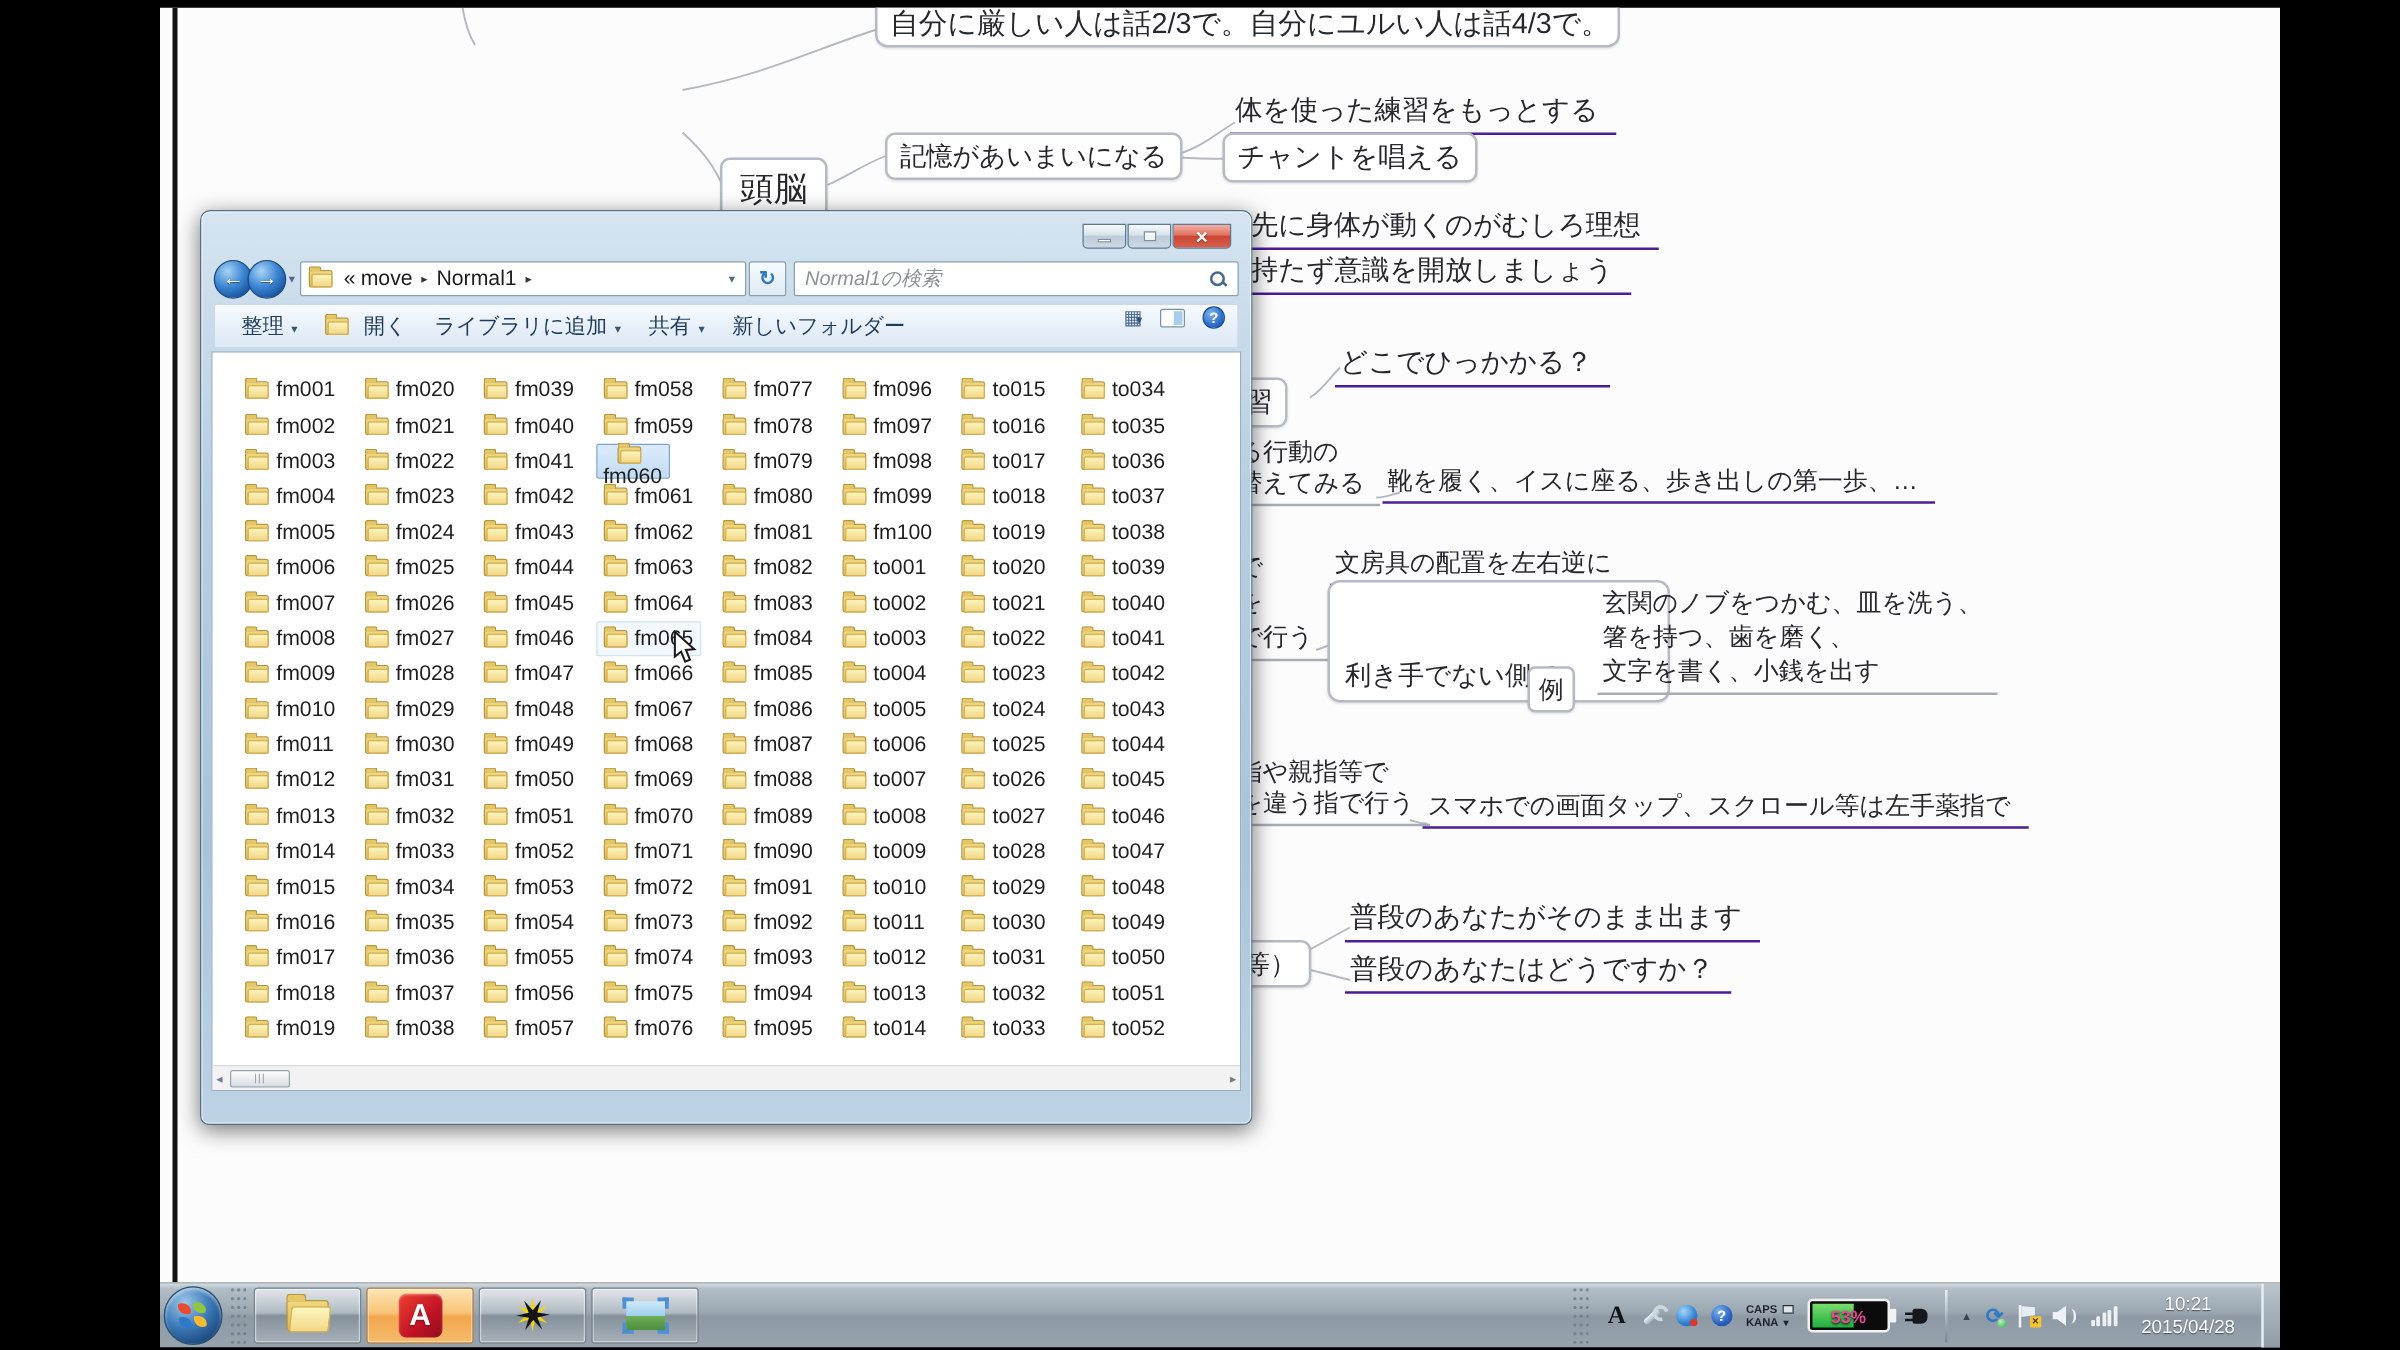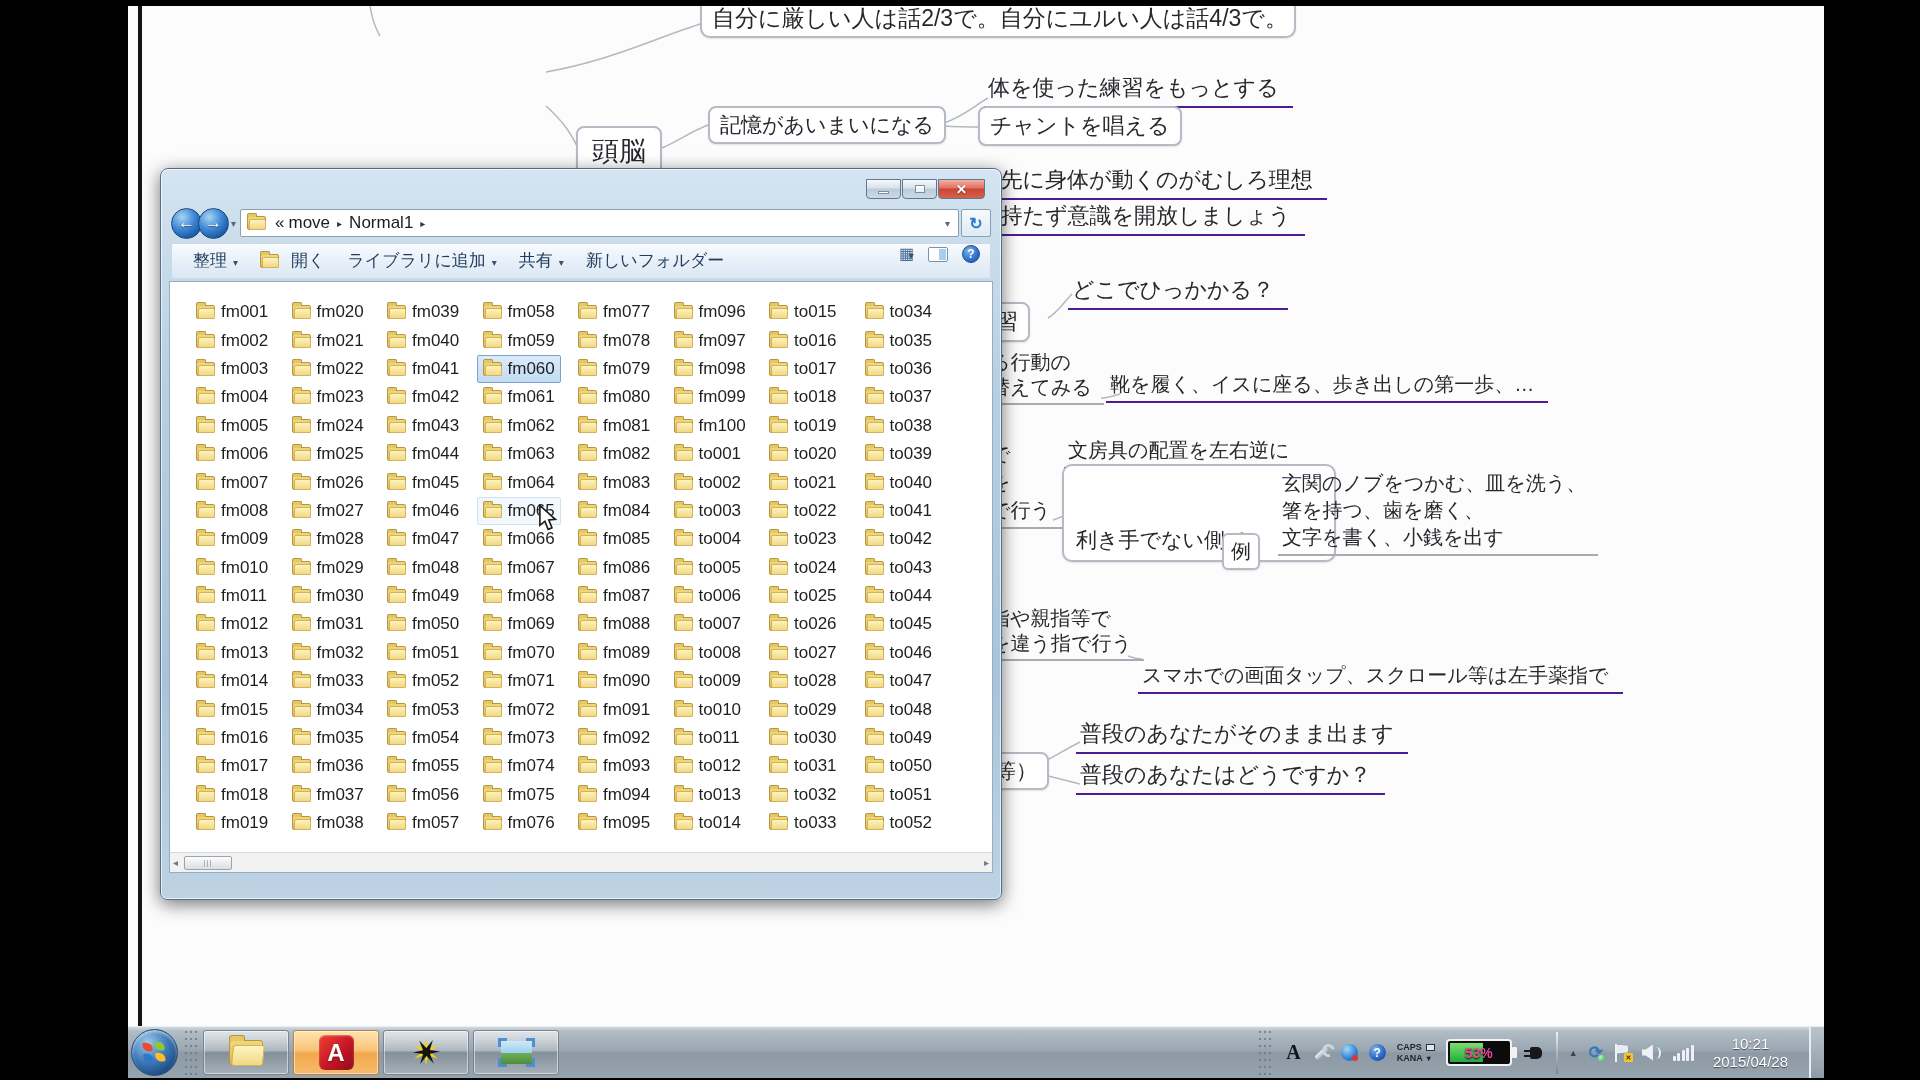--- a/index.html
+++ b/index.html
@@ -85,21 +85,21 @@
               background:radial-gradient(circle at 35% 30%, #7db4e8, #2e6fd0 60%, #1c4e9c); }
 
   .content { position:absolute; top:112px; left:8px; right:8px; bottom:26px; background:#fff;
              border:1px solid #97aec2; overflow:hidden;padding-left:25px; }
   .folder-grid { position:absolute; left:20px; top:16px; display:grid;
                  grid-auto-flow:column; grid-template-rows:repeat(19, 28.4px);
                  grid-template-columns:repeat(8, 95.5px); }
   .folder-item { display:flex; align-items:center; width:fit-content; max-width:94px;
                  padding:1px 5px; border:1px solid transparent; border-radius:2px;
                  font-size:17px; color:#1f1f1f; }
-  .folder-item.selected { background:linear-gradient(180deg,#dcebfc,#c1dcf3); border-color:#7da2ce; }
+  .folder-item.selected { background:linear-gradient(180deg,#dcebfc,#c1dcf3); border-color:#7da2ce;flex-direction:column; }
   .folder-item.hovered  { background:#f2f8fd; border-color:#cfe2f2; }
   .fico { position:relative; width:19px; height:14px; margin-right:6px; flex:none;
           background:linear-gradient(180deg,#f0d87d,#debb55); border:1px solid #b8953f; border-radius:2px; }
   .fico::before { content:""; position:absolute; left:-1px; top:-4px; width:8px; height:3px;
                   background:#e4c766; border:1px solid #b8953f; border-bottom:none; border-radius:2px 2px 0 0; }
   .fico::after { content:""; position:absolute; left:1px; right:-1px; top:2px; bottom:-1px;
                  background:linear-gradient(180deg,#fdf3bb,#f1d univers87); background:linear-gradient(180deg,#fdf3bb,#f1d887);
                  border:1px solid #d6b258; border-radius:2px 2px 1px 1px; }
 
   .hscroll { position:absolute; left:0; right:0; bottom:0; height:20px; background:#f2f2f2;
@@ -301,21 +301,21 @@
       <div>玄関のノブをつかむ、皿を洗う、</div>
       <div>箸を持つ、歯を磨く、</div>
       <div>文字を書く、小銭を出す</div>
     </div>
 
     <div class="mm-node mm-multi ul" style="left:858px; top:600px;">
       <div>指や親指等で</div>
       <div>を違う指で行う</div>
     </div>
 
-    <div class="mm-node mm-line sm" style="left:1010px; top:655px;">
+    <div class="mm-node mm-line sm" style="left:1010px; top:624px;">
       <span>スマホでの画面タップ、スクロール等は左手薬指で</span>
     </div>
 
     <div class="mm-node mm-line" style="left:948px; top:712px;">
       <span>普段のあなたがそのまま出ます</span>
     </div>
 
     <div class="mm-node mm-box" style="left:855px; top:746px; font-size:21px; border-radius:8px;">
       <span>等）</span>
     </div>
@@ -354,20 +354,24 @@
         <span class="crumb">move</span>
         <span class="crumb-sep">▸</span>
         <span class="crumb">Normal1</span>
         <span class="crumb-sep">▸</span>
         <span class="addr-caret">▾</span>
       </div>
       <div class="refresh">
           <span>↻</span>
         </div>
 
+      <div class="search">
+        <span class="ph">Normal1の検索</span>
+        <span class="mag"></span>
+      </div>
     </div>
 
     <div class="toolbar">
       <div class="tool-item">
         <span>整理</span>
           <span class="dd"></span>
       </div>
       <div class="tool-item">
         <span class="fico"></span>
         <span>開く</span>

